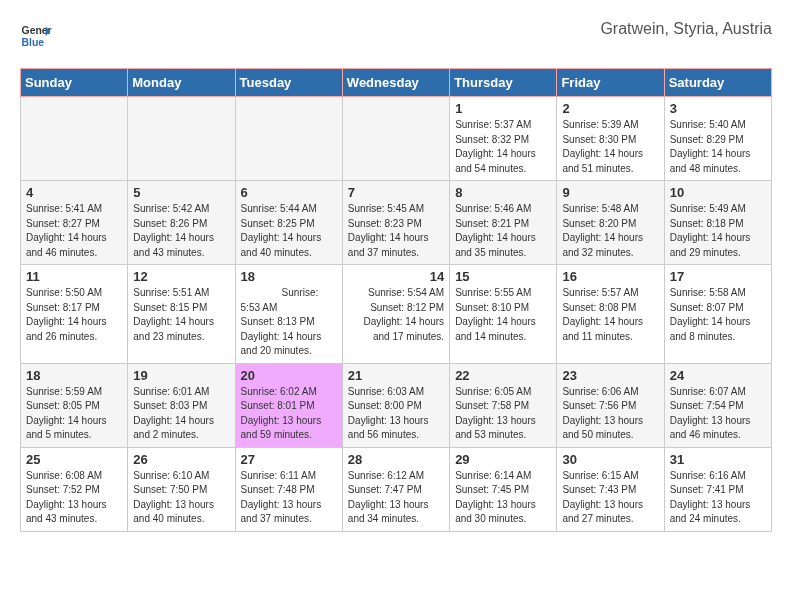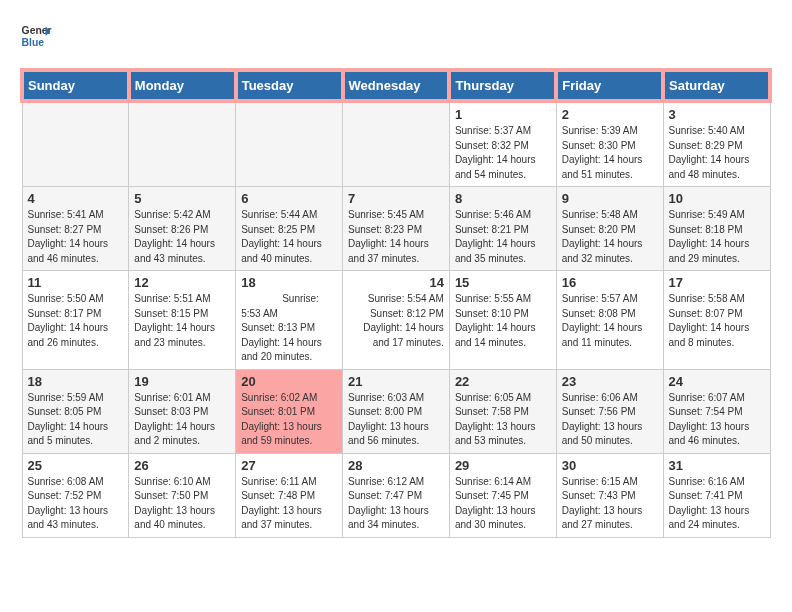--- a/index.html
+++ b/index.html
@@ -42,21 +42,21 @@
       border-collapse: collapse;
       table-layout: fixed;
     }
     th {
       background-color: #2e6dab;
       color: #fff;
       font-size: 13px;
       font-weight: bold;
       padding: 6px 4px;
       text-align: left;
-      border: 4px solid #fca5a5;
+      border: 1px solid #fca5a5;
     }
     td {
       border: 1px solid #ccc;
       vertical-align: top;
       padding: 4px 5px;
       font-size: 10.5px;
       color: #333;
       background: #fff;
       height: 82px;
     }
@@ -83,20 +83,21 @@
 
 <div class="header">
   <div class="logo">
     <svg class="logo-icon" viewBox="0 0 40 40">
       <text x="2" y="18" font-size="13" font-weight="bold" fill="#333">General</text>
       <text x="2" y="32" font-size="13" font-weight="bold" fill="#2e6dab">Blue</text>
       <polygon points="32,8 38,14 32,20" fill="#2e6dab"></polygon>
     </svg>
   </div>
   <div class="title-block">
+    <div class="location">Gratwein, Styria, Austria</div>
   </div>
 </div>
 
 <table>
   <thead>
     <tr>
     <th>Sunday</th>
         <th>Monday</th>
         <th>Tuesday</th>
         <th>Wednesday</th>
@@ -186,21 +187,21 @@
       </tr>
       <tr>
         <td style="background: rgb(245, 245, 245);"><span class="day-num">18</span><span class="day-info" style="white-space: pre-line;">Sunrise: 5:59 AM
 Sunset: 8:05 PM
 Daylight: 14 hours
 and 5 minutes.</span></td>
         <td style="background: rgb(245, 245, 245);"><span class="day-num">19</span><span class="day-info" style="white-space: pre-line;">Sunrise: 6:01 AM
 Sunset: 8:03 PM
 Daylight: 14 hours
 and 2 minutes.</span></td>
-        <td style="background: #fca5a5;"><span class="day-num">20</span><span class="day-info" style="white-space: pre-line;">Sunrise: 6:02 AM
+        <td style="background: #f0abfc;"><span class="day-num">20</span><span class="day-info" style="white-space: pre-line;">Sunrise: 6:02 AM
 Sunset: 8:01 PM
 Daylight: 13 hours
 and 59 minutes.</span></td>
         <td style="background: rgb(245, 245, 245);"><span class="day-num">21</span><span class="day-info" style="white-space: pre-line;">Sunrise: 6:03 AM
 Sunset: 8:00 PM
 Daylight: 13 hours
 and 56 minutes.</span></td>
         <td style="background: rgb(245, 245, 245);"><span class="day-num">22</span><span class="day-info" style="white-space: pre-line;">Sunrise: 6:05 AM
 Sunset: 7:58 PM
 Daylight: 13 hours

